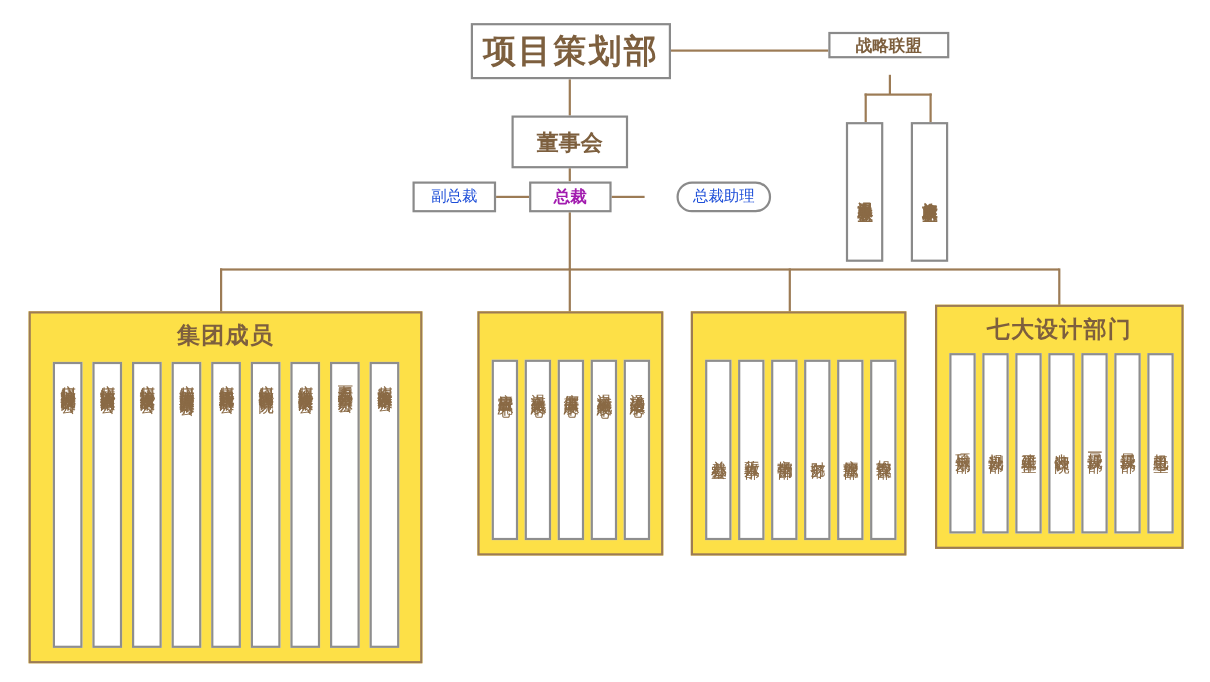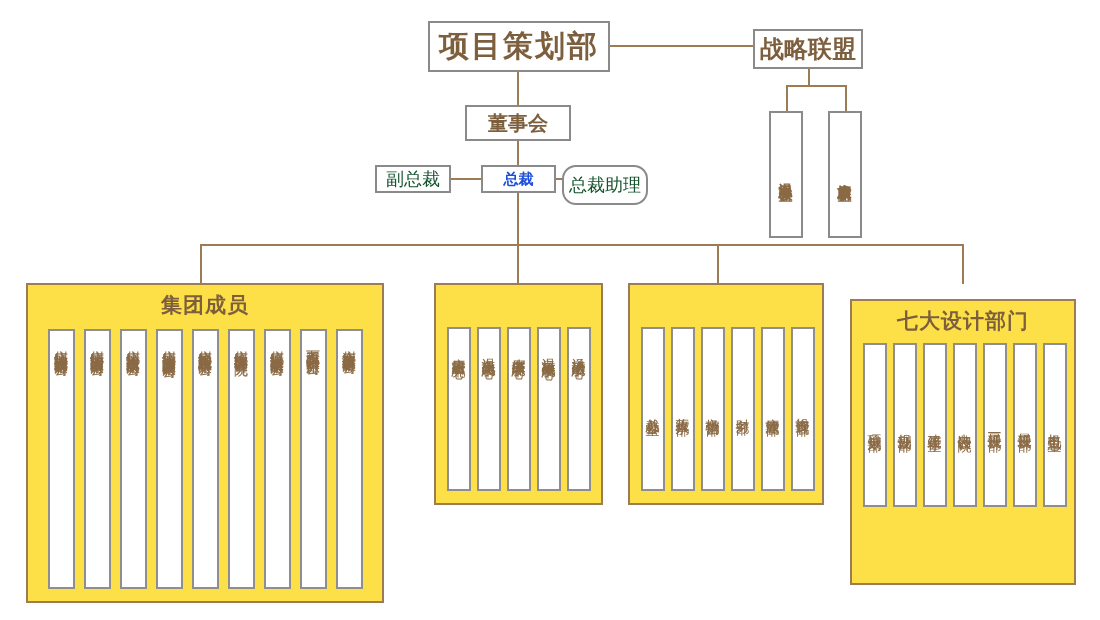--- a/index.html
+++ b/index.html
@@ -4,21 +4,21 @@
 <style>
   html,body{margin:0;padding:0;background:#ffffff;}
   body{width:1100px;height:620px;position:relative;overflow:hidden;font-family:"DejaVu Sans",sans-serif;}
   .ln{position:absolute;background:#9c7b55;}
   .box{position:absolute;box-sizing:border-box;background:#fff;border:2px solid #8a8a8a;color:#8a6a45;display:flex;align-items:center;justify-content:center;font-weight:bold;}
   .grp{position:absolute;box-sizing:border-box;border:2px solid #9c7b55;background:#fde047;}
   .grp-title{position:absolute;left:0;right:0;top:6px;text-align:center;color:#7d5f3e;font-weight:bold;font-size:21px;letter-spacing:1px;}
   .cols{position:absolute;display:flex;}
   .col{box-sizing:border-box;border:2px solid #8e8e8e;background:#fff;display:flex;justify-content:center;}
   .vt{writing-mode:vertical-rl;text-orientation:upright;color:#8a6a45;font-size:14px;line-height:1;letter-spacing:1px;font-family:"DejaVu Sans",sans-serif;}
-  .small{font-weight:normal;font-size:18px;color:#14532d;}
+  .small{font-weight:normal;font-size:14px;color:#1d4ed8;}
 </style>
 </head>
 <body>
 
 <div class="ln" style="left:610px;top:45px;width:145px;height:2px;"></div>
 <div class="ln" style="left:517px;top:72px;width:2px;height:34px;"></div>
 <div class="ln" style="left:517px;top:138px;width:2px;height:27px;"></div>
 <div class="ln" style="left:450px;top:178px;width:33px;height:2px;"></div>
 <div class="ln" style="left:553px;top:178px;width:33px;height:2px;"></div>
 <div class="ln" style="left:517px;top:192px;width:2px;height:53px;"></div>
@@ -28,39 +28,39 @@
 <div class="ln" style="left:717px;top:244px;width:2px;height:40px;"></div>
 <div class="ln" style="left:962px;top:244px;width:2px;height:40px;"></div>
 <div class="ln" style="left:808px;top:68px;width:2px;height:18px;"></div>
 <div class="ln" style="left:786px;top:85px;width:61px;height:2px;"></div>
 <div class="ln" style="left:786px;top:85px;width:2px;height:27px;"></div>
 <div class="ln" style="left:845px;top:85px;width:2px;height:27px;"></div>
 
 <div class="box" style="left:428px;top:21px;width:182px;height:51px;font-size:30px;letter-spacing:2px;color:#7d5f3e;">
   <span>项目策划部</span>
 </div>
-<div class="box" style="left:753px;top:29px;width:110px;height:40px;font-size:24px;color:#7d5f3e;">
+<div class="box" style="left:753px;top:29px;width:110px;height:24px;font-size:15px;color:#7d5f3e;">
   <span>战略联盟</span>
 </div>
 <div class="box" style="left:769px;top:111px;width:34px;height:127px;">
   <span class="vt">温泉服务联盟</span>
 </div>
 <div class="box" style="left:828px;top:111px;width:34px;height:127px;">
   <span class="vt">康旅发展联盟</span>
 </div>
-<div class="box" style="left:465px;top:105px;width:106px;height:36px;font-size:20px;color:#7d5f3e;">
+<div class="box" style="left:465px;top:105px;width:106px;height:48px;font-size:20px;color:#7d5f3e;">
   <span>董事会</span>
 </div>
-<div class="box" style="left:481px;top:165px;width:75px;height:28px;font-size:15px;color:#1d4ed8;">
+<div class="box" style="left:481px;top:165px;width:75px;height:28px;font-size:15px;color:#a21caf;">
   <span>总裁</span>
 </div>
 <div class="box small" style="left:375px;top:165px;width:76px;height:28px;">
   <span>副总裁</span>
 </div>
-<div class="box small" style="left:562px;top:165px;width:86px;height:40px;border-radius:14px;">
+<div class="box small" style="left:615px;top:165px;width:86px;height:28px;border-radius:14px;">
   <span>总裁助理</span>
 </div>
 
 <div class="grp" style="left:26px;top:283px;width:358px;height:320px;">
   <div class="grp-title">集团成员</div>
   <div class="cols" style="left:20px;top:44px;gap:9px;">
     <div class="col" style="width:27px;height:260px;padding-top:8px;">
         <span class="vt">广州绿沁旅游规划设计有限公司</span>
       </div>
     <div class="col" style="width:27px;height:260px;padding-top:8px;">
@@ -126,21 +126,21 @@
       </div>
     <div class="col" style="width:24px;height:164px;align-items:center;">
         <span class="vt">康旅管理部</span>
       </div>
     <div class="col" style="width:24px;height:164px;align-items:center;">
         <span class="vt">投资管理部</span>
       </div>
   </div>
 </div>
 
-<div class="grp" style="left:850px;top:299px;width:226px;height:286px;">
+<div class="grp" style="left:850px;top:277px;width:226px;height:222px;">
   <div class="grp-title">七大设计部门</div>
   <div class="cols" style="left:11px;top:42px;gap:6px;">
     <div class="col" style="width:24px;height:164px;align-items:center;">
         <span class="vt">项目策划部</span>
       </div>
     <div class="col" style="width:24px;height:164px;align-items:center;">
         <span class="vt">规划设计部</span>
       </div>
     <div class="col" style="width:24px;height:164px;align-items:center;">
         <span class="vt">建筑工作室</span>

